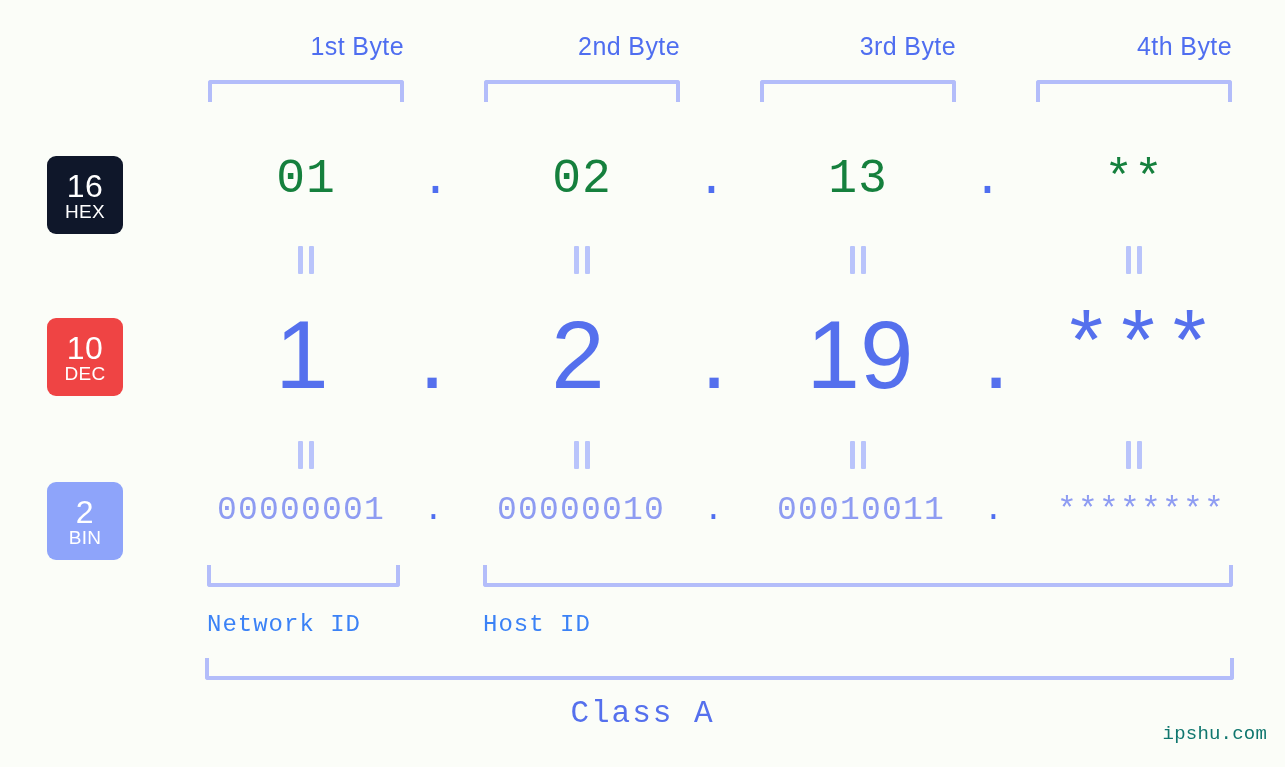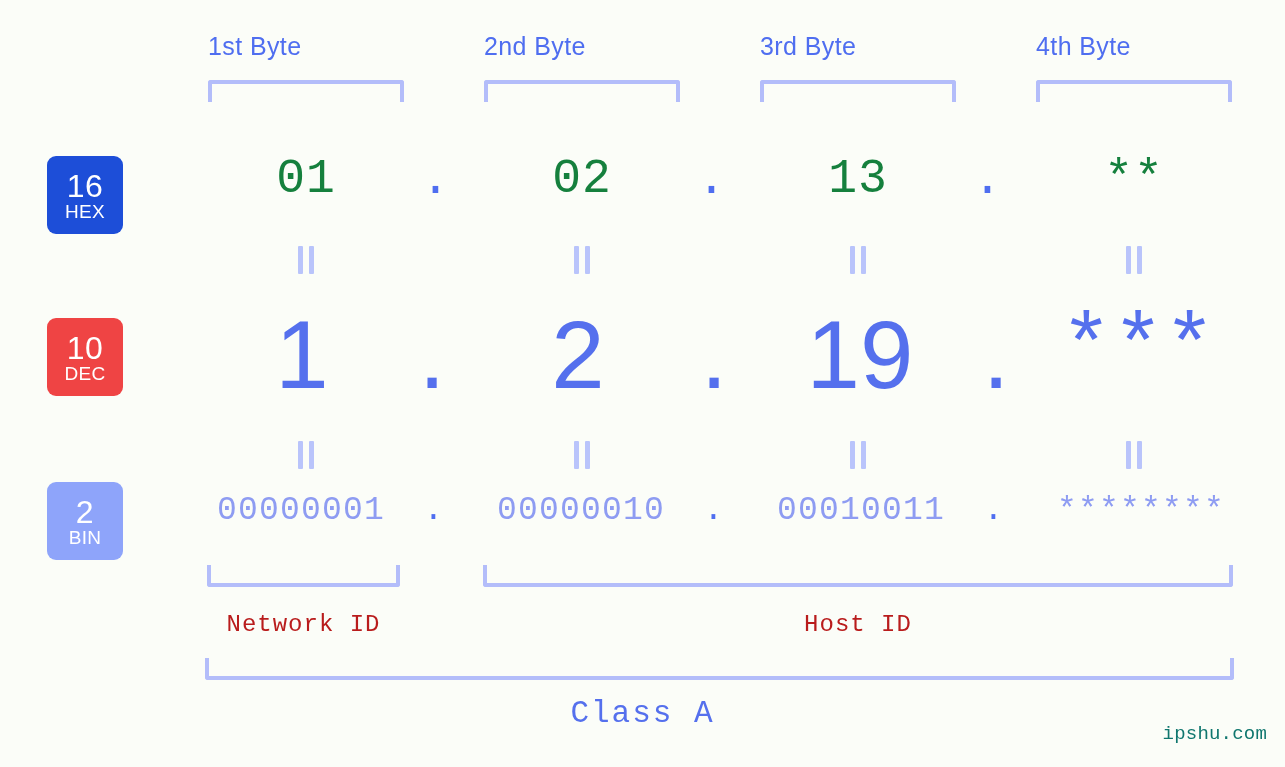--- a/index.html
+++ b/index.html
@@ -21,21 +21,21 @@
     position: relative;
     width: 1285px;
     height: 767px;
   }
 
   
   .byte-header {
     position: absolute;
     top: 32px;
     width: 196px;
-    text-align: left;
+    text-align: right;
     font-family: "Liberation Sans", sans-serif;
     font-size: 25px;
     letter-spacing: 0.4px;
     color: #4f6ef0;
     white-space: nowrap;
   }
 
   
   .bracket-down {
     position: absolute;
@@ -75,21 +75,21 @@
     font-size: 32px;
     font-weight: 400;
     letter-spacing: 0.5px;
   }
   .badge .lab {
     font-size: 19px;
     font-weight: 400;
     margin-top: 0;
     letter-spacing: 0.3px;
   }
-  #badge-hex { top: 156px; background: #1d4ed8; }
+  #badge-hex { top: 156px; background: #0f172a; }
   #badge-dec { top: 318px; background: #ef4444; }
   #badge-bin { top: 482px; background: #8ea4fa; }
 
   
   .val-cell {
     position: absolute;
     text-align: center;
     white-space: nowrap;
     font-family: "Liberation Mono", monospace;
   }
@@ -165,25 +165,24 @@
     background: #b9c4fb;
     border-radius: 1px;
   }
   .eq-top  { top: 246px; }
   .eq-bot  { top: 441px; }
 
   
   .id-label {
     position: absolute;
     top: 611px;
-    text-align: center;
     font-family: "Liberation Mono", monospace;
     font-size: 24px;
     letter-spacing: 1px;
-    color: #b91c1c;
+    color: #3b82f6;
     white-space: nowrap;
   }
 
   
   #class-label {
     position: absolute;
     top: 696px;
     left: 0;
     width: 1285px;
     text-align: center;

